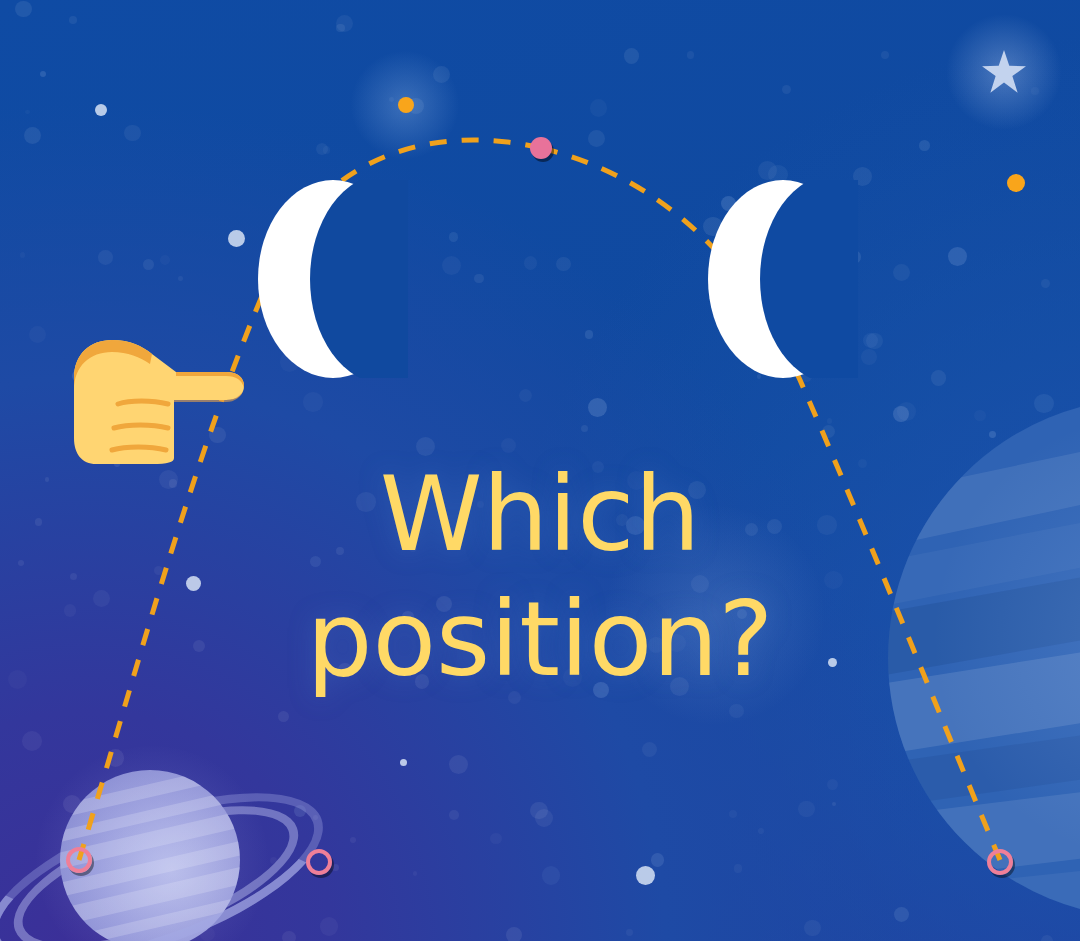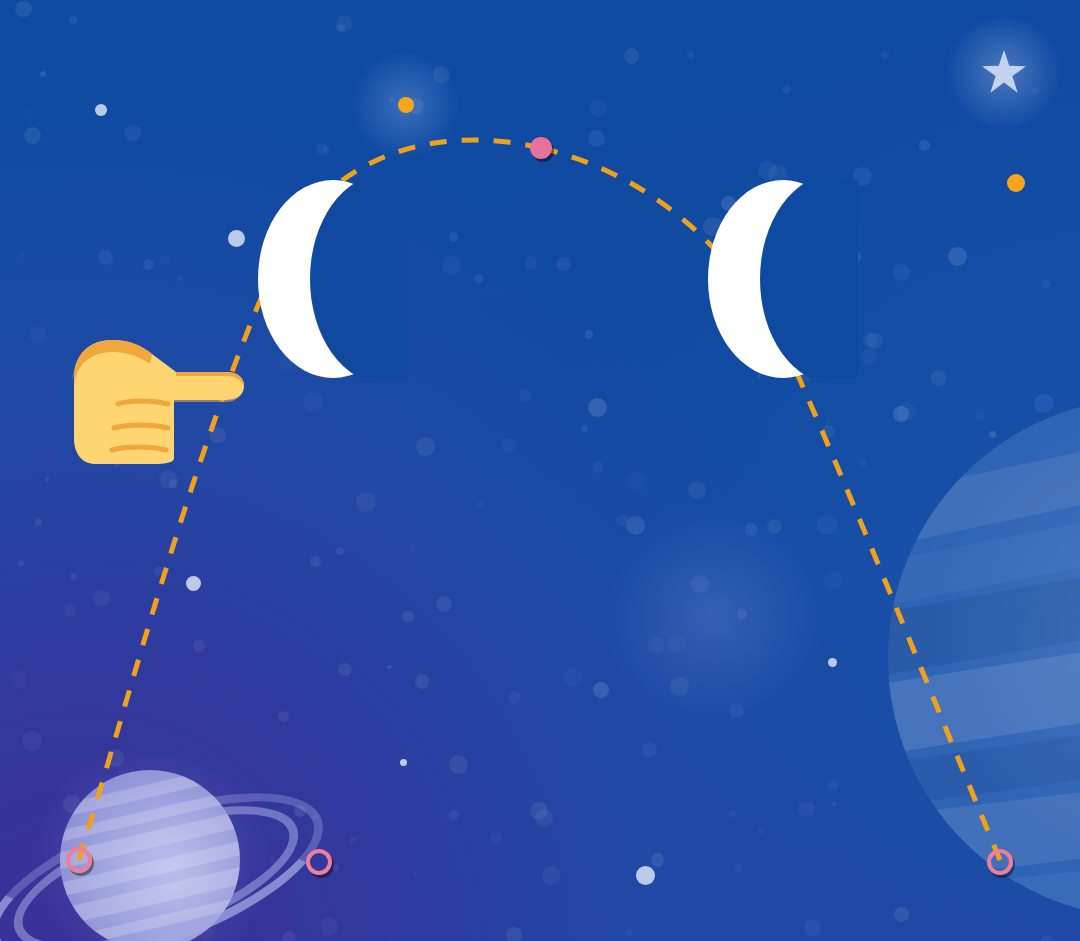--- a/index.html
+++ b/index.html
@@ -401,14 +401,16 @@
       <path d="M18 52 C18 28, 34 14, 56 14 C74 14, 86 20, 96 28 L120 46 L170 46 C182 46, 188 52, 188 60 C188 68, 182 74, 170 74 L118 74 L118 132 C118 136, 112 138, 96 138 L40 138 C26 138, 18 128, 18 112 Z" fill="#ffd572"></path>
       <path d="M96 28 C86 20, 74 14, 56 14 C34 14, 18 28, 18 52 L18 64 C18 40, 34 26, 56 26 C72 26, 84 31, 94 38 Z" fill="#f0a73c"></path>
       <path d="M120 46 L170 46 C182 46, 188 52, 188 60 L188 62 C186 54, 180 50, 170 50 L120 50 Z" fill="#f0a73c"></path>
       <path d="M118 74 L170 74 C178 74, 184 70, 187 65 C185 71, 179 76, 170 76 L118 76 Z" fill="#e8a149" opacity="0.6"></path>
       <path d="M62 78 C74 74, 96 74, 112 78" stroke="#f0a73c" stroke-width="5" fill="none" stroke-linecap="round"></path>
       <path d="M58 102 C72 98, 96 98, 112 102" stroke="#f0a73c" stroke-width="5" fill="none" stroke-linecap="round"></path>
       <path d="M56 124 C70 120, 94 120, 110 124" stroke="#f0a73c" stroke-width="5" fill="none" stroke-linecap="round"></path>
     </g>
   </svg>
 
+  <div id="title">Which
+position?</div>
 
 </div>
 
 </body></html>

